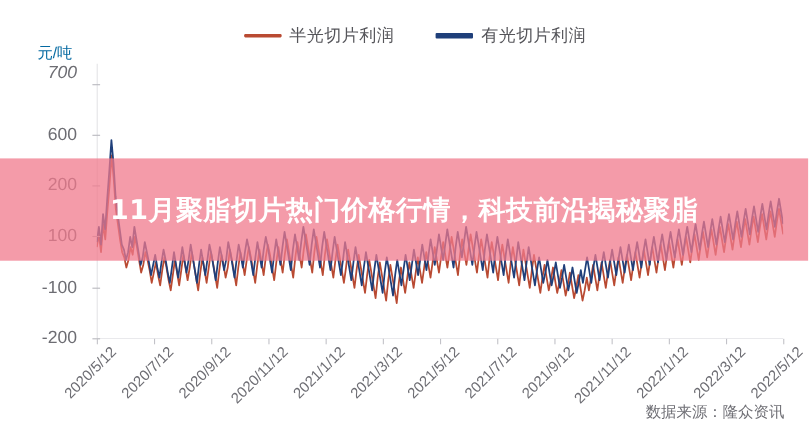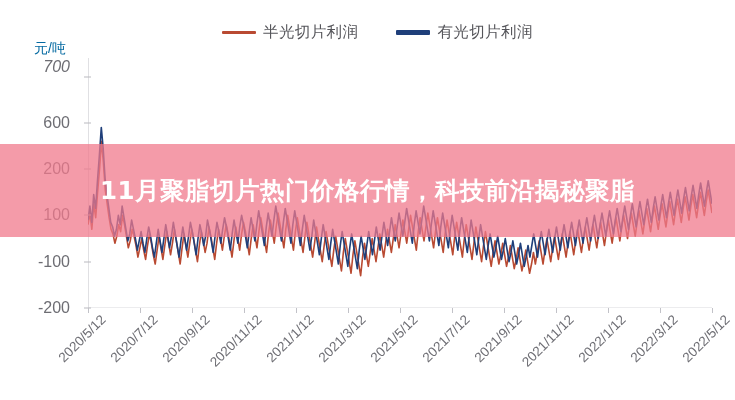--- a/index.html
+++ b/index.html
@@ -222,14 +222,15 @@
       <div class="x-tick" style="left: 582px;">2022/3/12</div>
       <div class="x-tickmark" style="left: 572px;"></div>
       <div class="x-tick" style="left: 634px;">2022/5/12</div>
       <div class="x-tickmark" style="left: 624px;"></div>
     </div>
 
   <div class="overlay-banner" style="background: rgba(240, 122, 140, 0.75);">
     <div class="overlay-line">11月聚脂切片热门价格行情，科技前沿揭秘聚脂</div>
   </div>
 
+  <div class="source-note">数据来源：隆众资讯</div>
 
 </div>
 
 </body></html>

